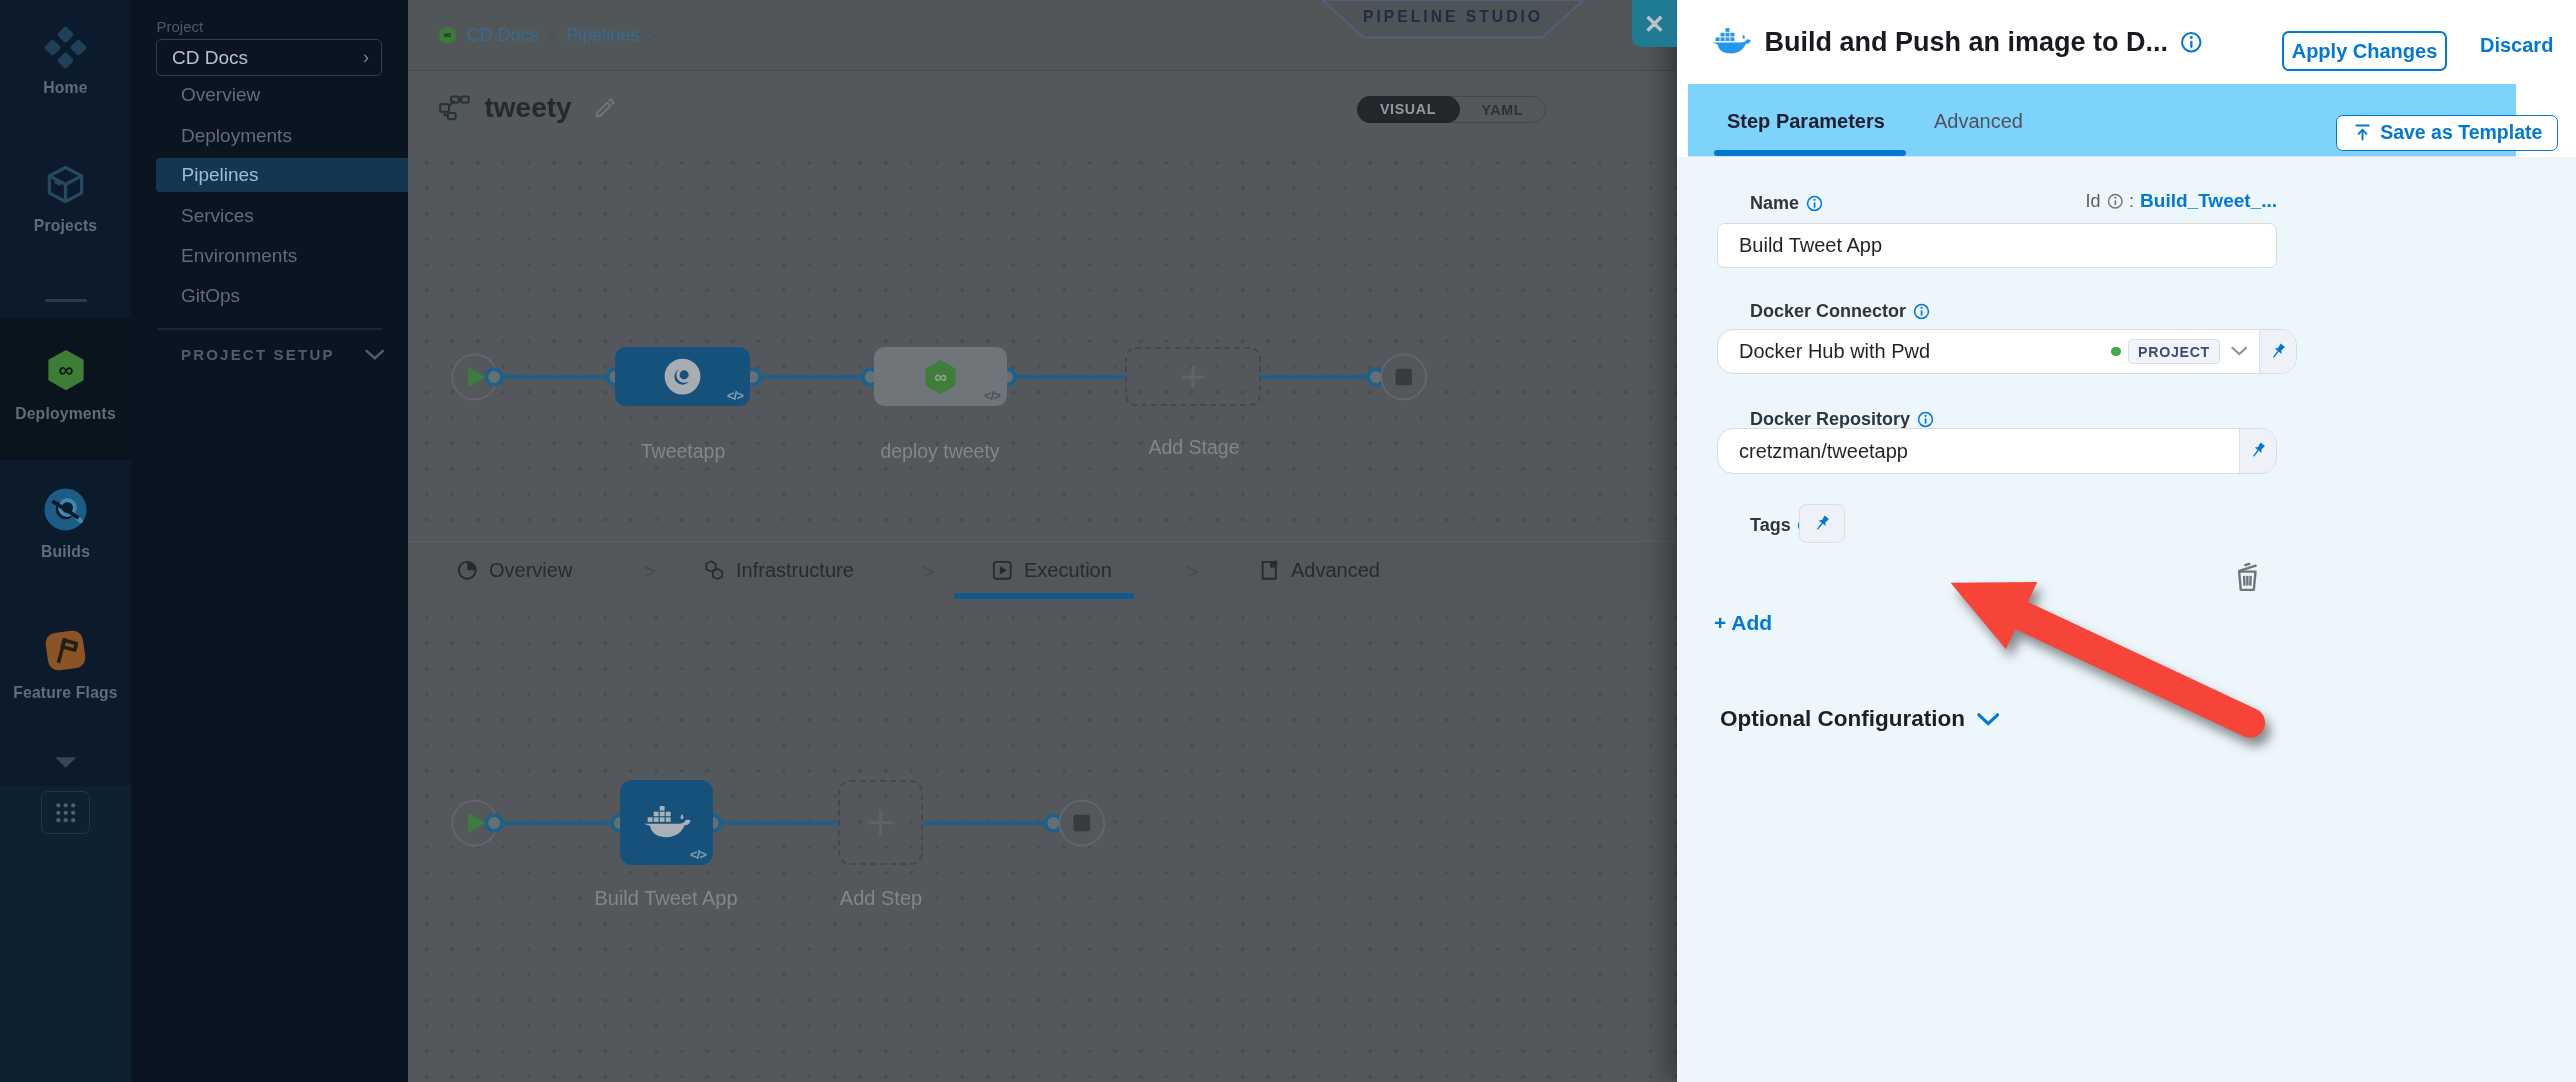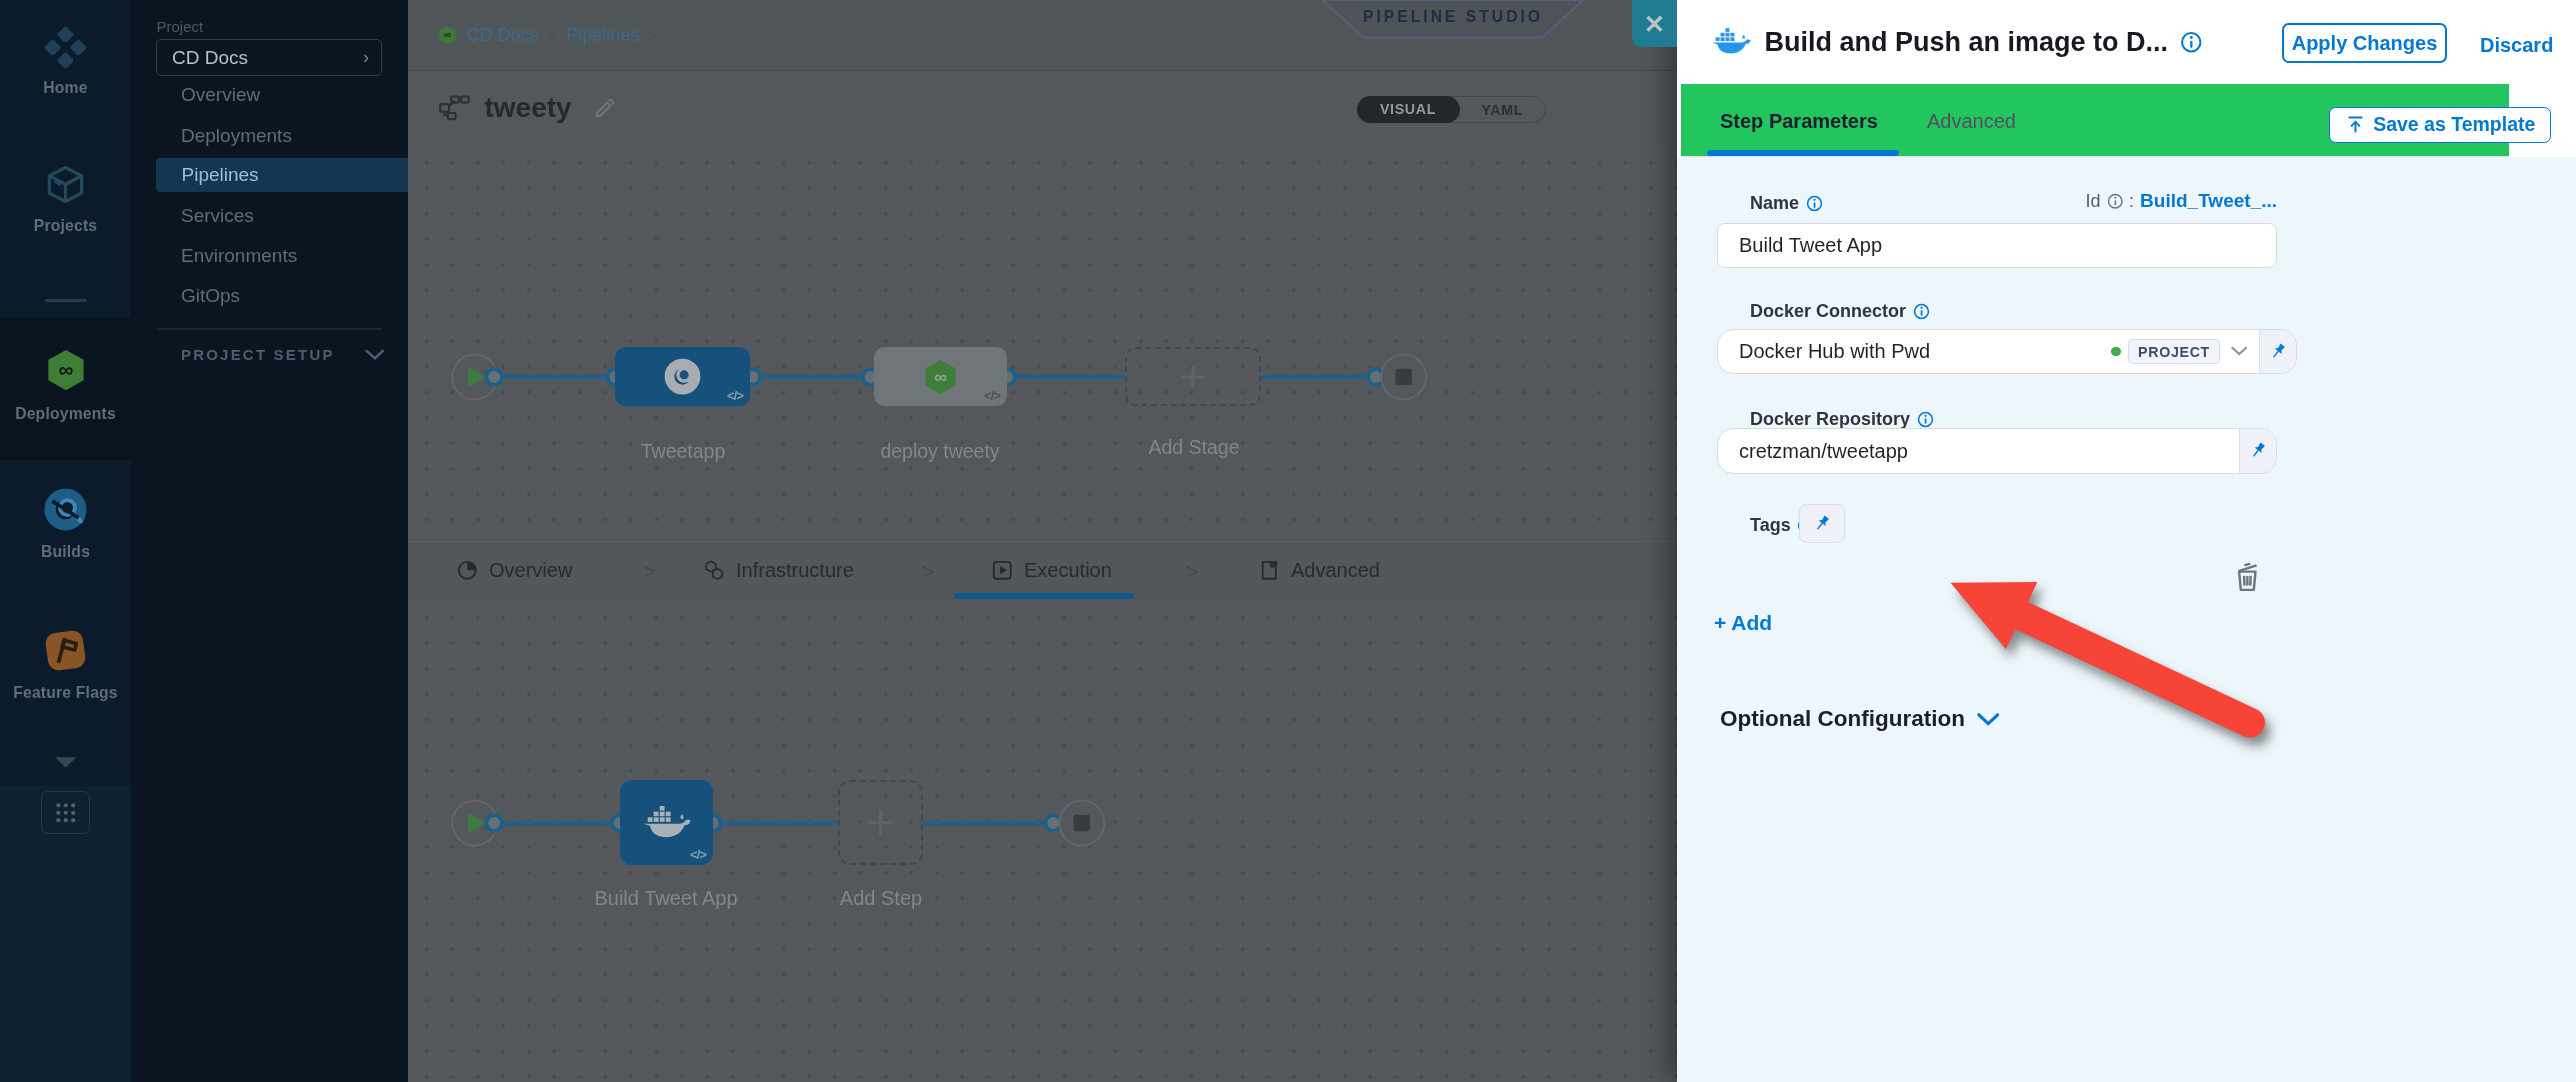--- a/index.html
+++ b/index.html
@@ -79,24 +79,24 @@
                display:flex; align-items:center; justify-content:center; z-index:7;
                color:#b9c3c8; font-size:25.5px; font-weight:700; }
 
   
   .drawer { position:absolute; left:1677px; top:0; width:899px; height:1083px; background:#ffffff; z-index:6;
             box-shadow:-9px 0 25.5px rgba(0,0,0,.38); }
   .dw-header { position:absolute; left:0; top:0; width:730px; height:84px; display:flex; align-items:center; padding-left:34px; }
   .dw-title { font-size:27px; font-weight:700; color:#191922; margin-left:13.5px; white-space:nowrap; }
   .dw-info { margin-left:12px; color:#0278d5; }
   .btn-outline { position:absolute; border:2.2px solid #0278d5; border-radius:6.7px; background:#fff; color:#0278d5;
-                 display:flex; align-items:center; justify-content:center; font-weight:700; }
+                 display:flex; align-items:center; justify-content:center; font-weight:700;margin-top:8px; }
   .apply-btn { left:605px; top:23px; width:165px; height:40px; font-size:20px; }
   .discard-link { position:absolute; left:803px; top:34px; font-size:20px; font-weight:700; color:#0278d5; }
-  .dw-tabbar { position:absolute; left:4px; top:84px; width:828px; height:73px; border-bottom:1.5px solid #dde1e7; background:#22c55e; }
+  .dw-tabbar { position:absolute; left:11px; top:84px; width:828px; height:73px; border-bottom:1.5px solid #dde1e7; background:#7dd3fc; }
   .dw-tab1 { position:absolute; left:39px; top:25.5px; font-size:20px; font-weight:700; color:#202030; }
   .dw-tab2 { position:absolute; left:246px; top:25.5px; font-size:20px; color:#51515e; }
   .dw-underline { position:absolute; left:26px; top:66px; width:192px; height:6px; background:#0278d5; border-radius:3.7px; }
   .savet-btn { left:648px; top:22.5px; width:222px; height:36px; font-size:19.5px; gap:7.5px; border-width:1.5px; }
 
   .dw-form { position:absolute; left:0; top:157px; width:899px; height:926px; background:#edf6fb; }
   .flabel { position:absolute; display:flex; align-items:center; gap:6.7px; font-size:18px; font-weight:700; color:#2f353d;margin-left:33px; }
   .finfo { color:#0278d5; }
   .id-group { position:absolute; top:33px; right:299px; display:flex; align-items:center; gap:6px; white-space:nowrap; }
   .id-group .idl { font-size:18px; color:#5b5b66; }

